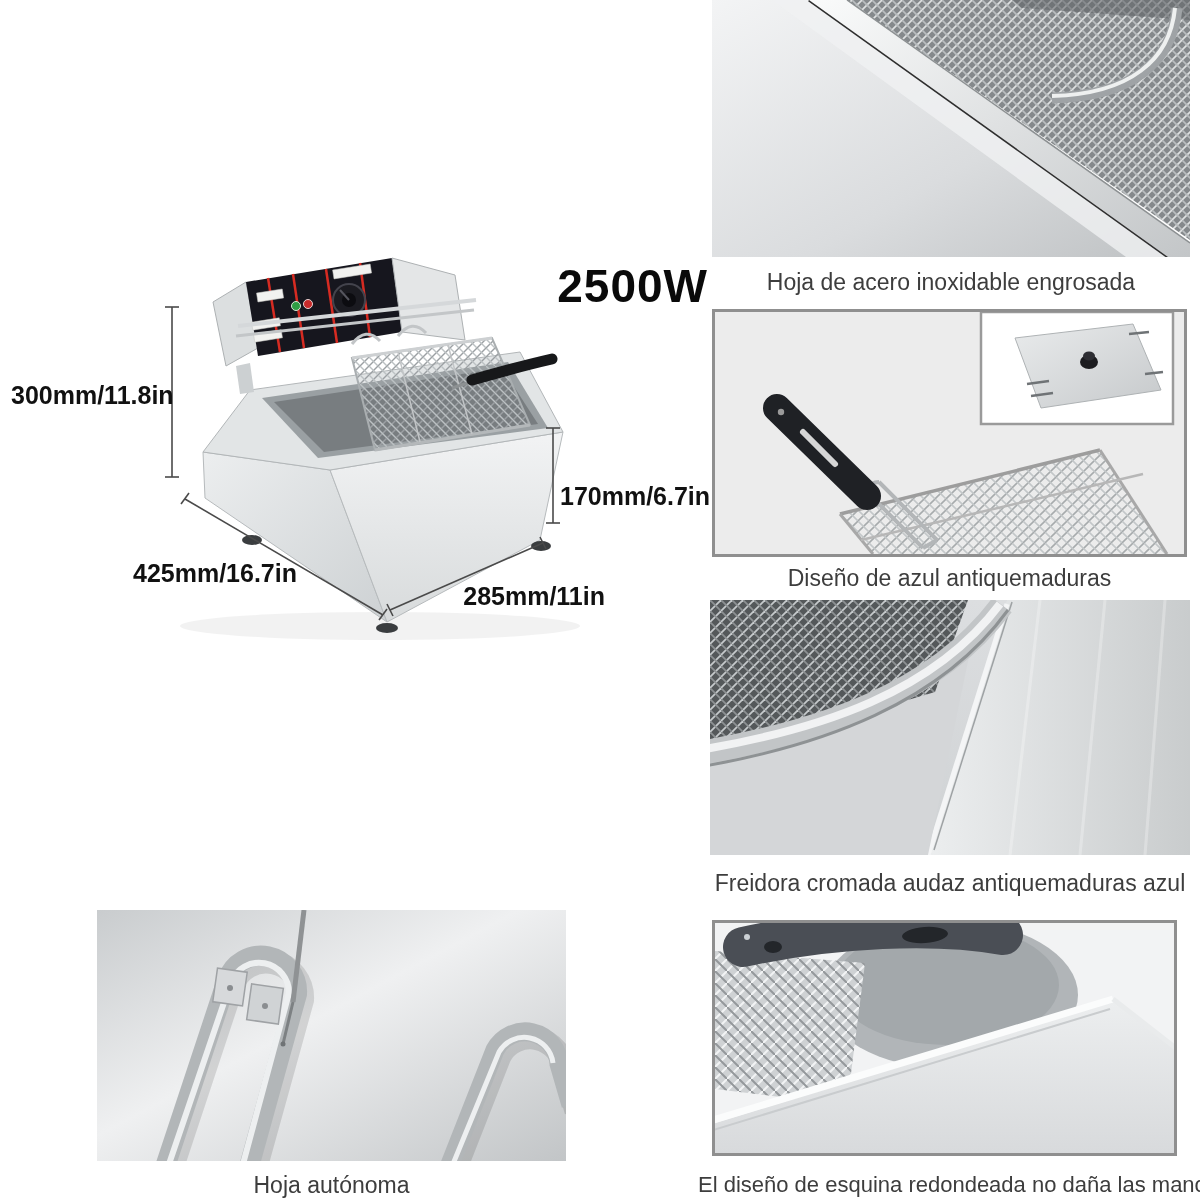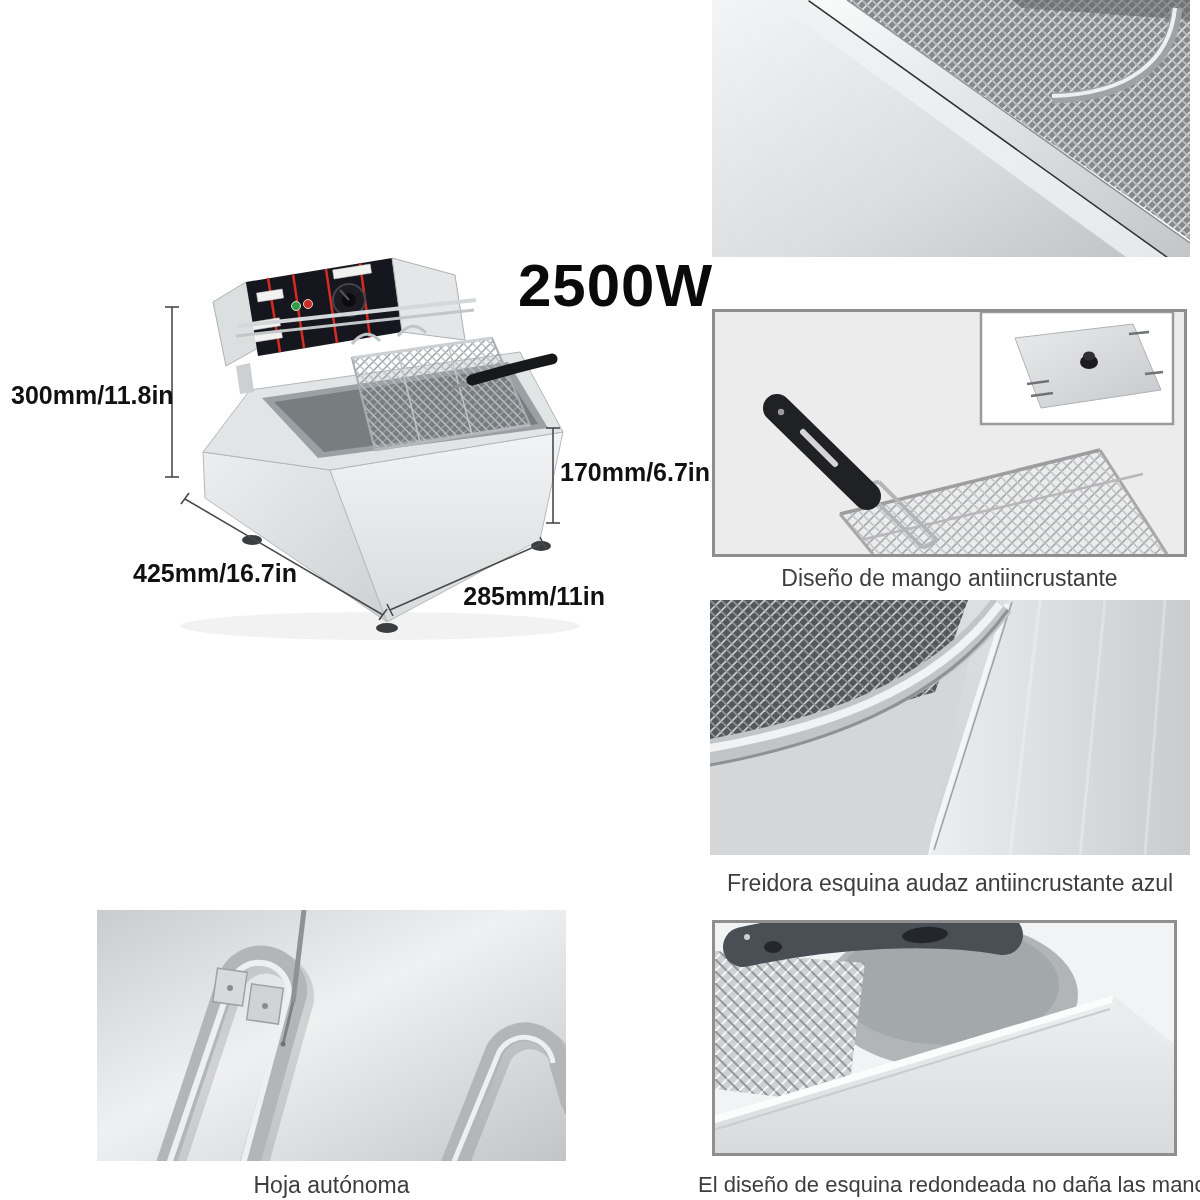--- a/index.html
+++ b/index.html
@@ -1,19 +1,19 @@
 <!DOCTYPE html>
 <html><head>
 <meta charset="utf-8">
 <style>
   html,body{margin:0;padding:0;background:#fff;}
   #stage{position:relative;width:1200px;height:1200px;background:#fff;overflow:hidden;
          font-family:"Liberation Sans",sans-serif;}
   .abs{position:absolute;}
-  .title{font-weight:bold;color:#0a0a0a;text-align:right;font-size:60px;line-height:52px;letter-spacing:1px;}
+  .title{font-weight:bold;color:#0a0a0a;text-align:right;font-size:46px;line-height:52px;letter-spacing:1px;}
   .dim{font-weight:bold;color:#111;font-size:25px;white-space:nowrap;}
   .caption{color:#3d3d3d;font-size:23px;text-align:center;white-space:nowrap;}
   .caption.small{font-size:22px;}
   .photo{display:block;}
   .framed{border:3px solid #8f8f8f;box-sizing:border-box;}
 </style>
 </head>
 <body>
 
 <div id="stage">
@@ -110,21 +110,21 @@
     </g>
   </svg>
 
   <div class="abs" style="left:518px;top:260px;width:190px;">
     <div class="title">2500W</div>
   </div>
 
   <div class="abs dim" style="left:11px;top:381px;">300mm/11.8in</div>
   <div class="abs dim" style="left:133px;top:559px;width:160px;text-align:left;">425mm/16.7in</div>
   <div class="abs dim" style="left:455px;top:582px;width:150px;text-align:right;">285mm/11in</div>
-  <div class="abs dim" style="left:560px;top:458px;">170mm/6.7in</div>
+  <div class="abs dim" style="left:560px;top:482px;">170mm/6.7in</div>
 
   <svg class="abs photo" style="left:712px;top:0" width="478" height="257" viewBox="0 0 478 257">
     <defs>
       <linearGradient id="sheetG" x1="0" y1="0" x2="1" y2="1">
         <stop offset="0" stop-color="#f3f4f5"></stop>
           <stop offset="0.6" stop-color="#dadcde"></stop>
           <stop offset="1" stop-color="#bfc2c4"></stop>
       </linearGradient>
       <linearGradient id="rimG" x1="0" y1="0" x2="1" y2="1">
         <stop offset="0" stop-color="#fafbfb"></stop>
@@ -140,20 +140,21 @@
     <polygon points="135,0 478,0 478,240" fill="url(#meshB)"></polygon>
     <polygon points="300,0 478,0 478,20 310,8" fill="#5f6366" opacity="0.55"></polygon>
     <path d="M340,98 C420,96 460,62 465,8" fill="none" stroke="#9fa3a6" stroke-width="11"></path>
     <path d="M340,96 C418,94 458,60 463,8" fill="none" stroke="#eef0f0" stroke-width="4"></path>
     <polygon points="0,0 97,0 456,257 0,257" fill="url(#sheetG)"></polygon>
     <polygon points="60,0 97,0 456,257 414,257" fill="#f0f1f2" opacity="0.8"></polygon>
     <line x1="97" y1="0" x2="456" y2="257" stroke="#2e2e2e" stroke-width="3"></line>
     <polygon points="97,0 135,0 478,243 478,257 456,257" fill="url(#rimG)"></polygon>
     <line x1="135" y1="0" x2="478" y2="243" stroke="#8c9092" stroke-width="1.5"></line>
   </svg>
+  <div class="abs caption" style="left:712px;top:269px;width:478px;">Hoja de acero inoxidable engrosada</div>
 
   <svg class="abs photo framed" style="left:712px;top:309px;background:#ececec" width="475" height="248" viewBox="0 0 469 242">
     <defs>
       <pattern id="meshC" width="11" height="11" patternUnits="userSpaceOnUse">
         <path d="M0,11 L11,0" stroke="#a7abad" stroke-width="1.6" fill="none"></path>
         <path d="M0,0 L11,11" stroke="#c3c7c9" stroke-width="1.6" fill="none"></path>
       </pattern>
       <linearGradient id="lidG" x1="0" y1="0" x2="1" y2="1">
         <stop offset="0" stop-color="#e9ebec"></stop>
           <stop offset="1" stop-color="#c6c9cb"></stop>
@@ -183,21 +184,21 @@
       <ellipse cx="374" cy="50" rx="9" ry="7" fill="#1c1c1f"></ellipse>
       <ellipse cx="374" cy="44" rx="6" ry="4.5" fill="#2e2e33"></ellipse>
       <g stroke="#6f7376" stroke-width="2.5">
         <line x1="312" y1="72" x2="334" y2="69"></line>
         <line x1="316" y1="84" x2="338" y2="81"></line>
         <line x1="414" y1="22" x2="434" y2="20"></line>
         <line x1="430" y1="62" x2="448" y2="60"></line>
       </g>
     </g>
   </svg>
-  <div class="abs caption" style="left:712px;top:565px;width:475px;">Diseño de mango antiincrustante</div>
+  <div class="abs caption" style="left:712px;top:565px;width:475px;">Diseño de azul antiquemaduras</div>
 
   <svg class="abs photo" style="left:710px;top:600px" width="480" height="255" viewBox="0 0 480 255">
     <defs>
       <pattern id="meshD" width="11" height="11" patternUnits="userSpaceOnUse">
         <rect width="11" height="11" fill="#54585a"></rect>
         <path d="M0,11 L11,0" stroke="#c6cacc" stroke-width="1.8" fill="none"></path>
         <path d="M0,0 L11,11" stroke="#8d9193" stroke-width="1.8" fill="none"></path>
       </pattern>
       <linearGradient id="steelV" x1="0" y1="0" x2="1" y2="0">
         <stop offset="0" stop-color="#eceeef"></stop>
@@ -218,21 +219,21 @@
       <path d="M-5,152 C110,132 225,95 292,5" fill="none" stroke="#c2c5c7" stroke-width="24"></path>
       <path d="M-5,149 C110,129 223,93 290,4" fill="none" stroke="#f1f2f3" stroke-width="8"></path>
       <path d="M-5,166 C112,145 230,104 298,10" fill="none" stroke="#8e9294" stroke-width="3"></path>
     </g>
     <g stroke="#ffffff" opacity="0.28" stroke-width="3">
       <line x1="330" y1="0" x2="300" y2="255"></line>
       <line x1="395" y1="0" x2="370" y2="255"></line>
       <line x1="455" y1="0" x2="435" y2="255"></line>
     </g>
   </svg>
-  <div class="abs caption" style="left:710px;top:870px;width:480px;">Freidora esquina audaz antiincrustante azul</div>
+  <div class="abs caption" style="left:710px;top:870px;width:480px;">Freidora cromada audaz antiquemaduras azul</div>
 
   <svg class="abs photo framed" style="left:712px;top:920px;background:#f2f3f4" width="465" height="236" viewBox="0 0 459 230">
     <defs>
       <pattern id="meshE" width="12" height="12" patternUnits="userSpaceOnUse">
         <rect width="12" height="12" fill="#cfd2d4"></rect>
         <path d="M0,12 L12,0" stroke="#f2f3f4" stroke-width="2" fill="none"></path>
         <path d="M0,0 L12,12" stroke="#94989b" stroke-width="2" fill="none"></path>
       </pattern>
       <linearGradient id="cornerBody" x1="0" y1="0" x2="0" y2="1">
         <stop offset="0" stop-color="#eceeef"></stop>

